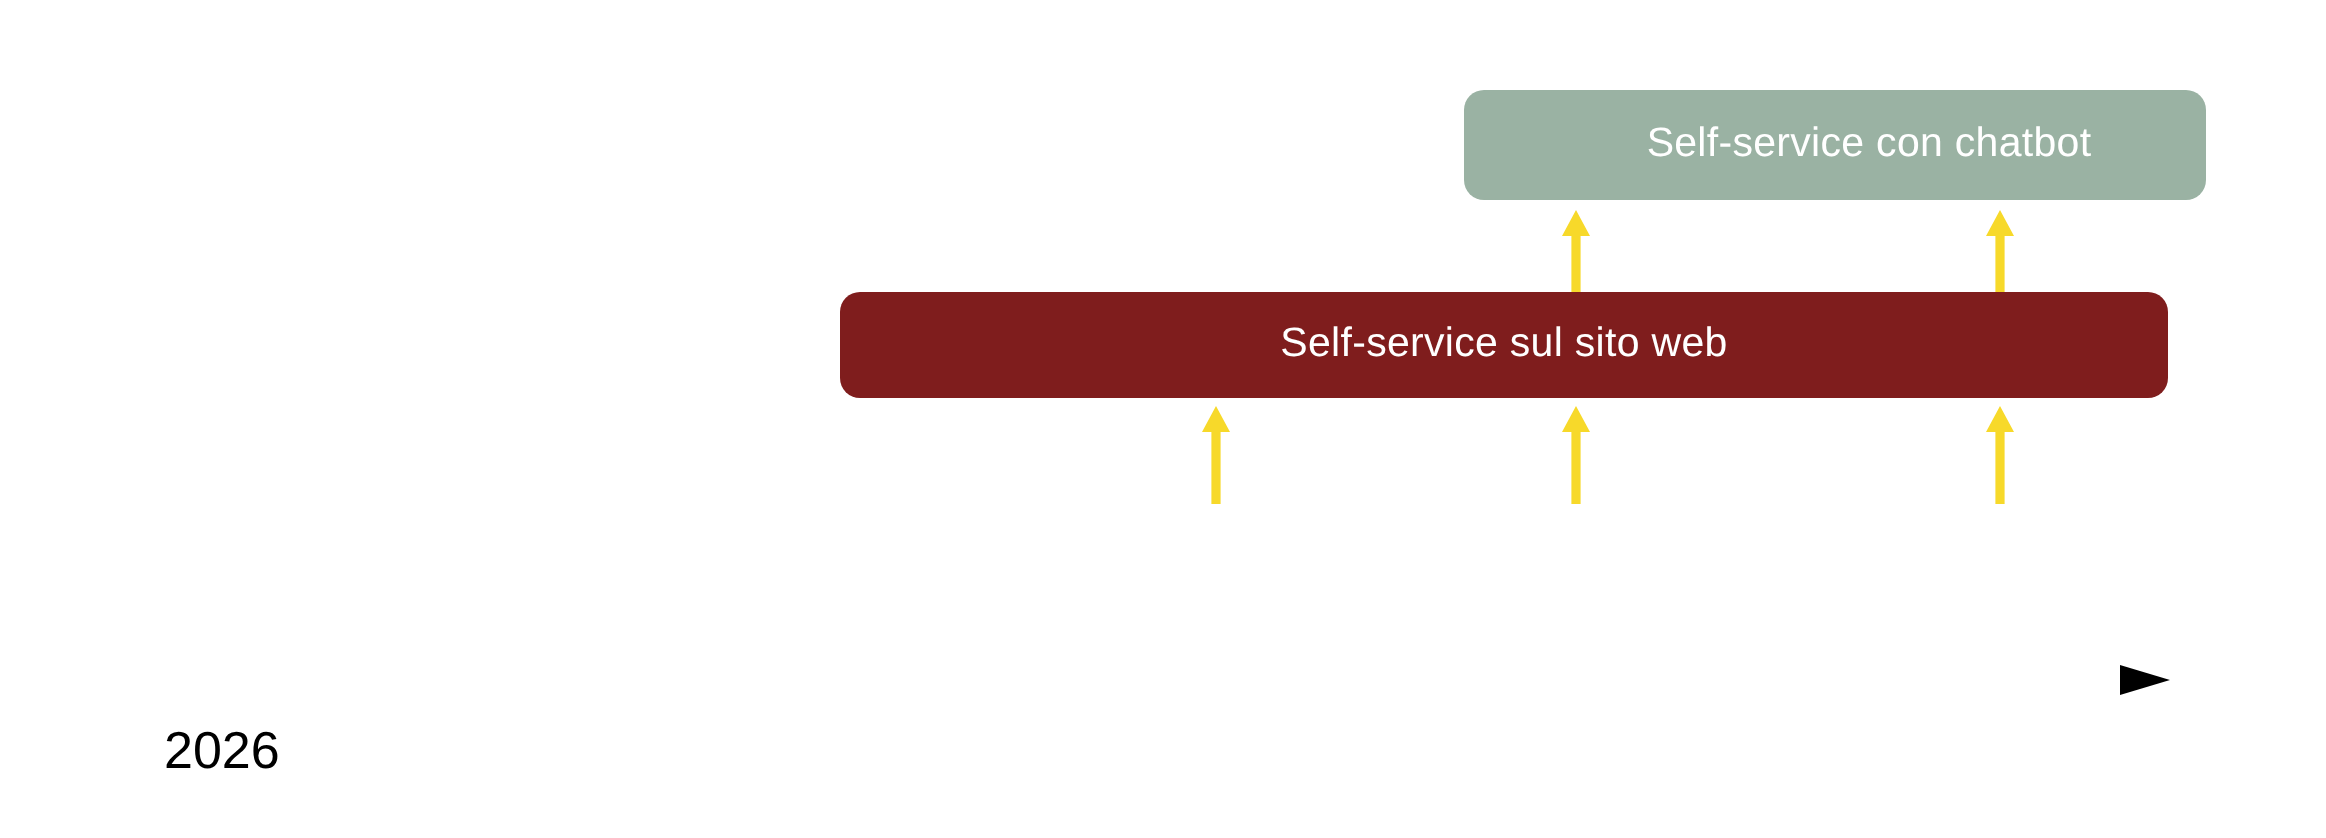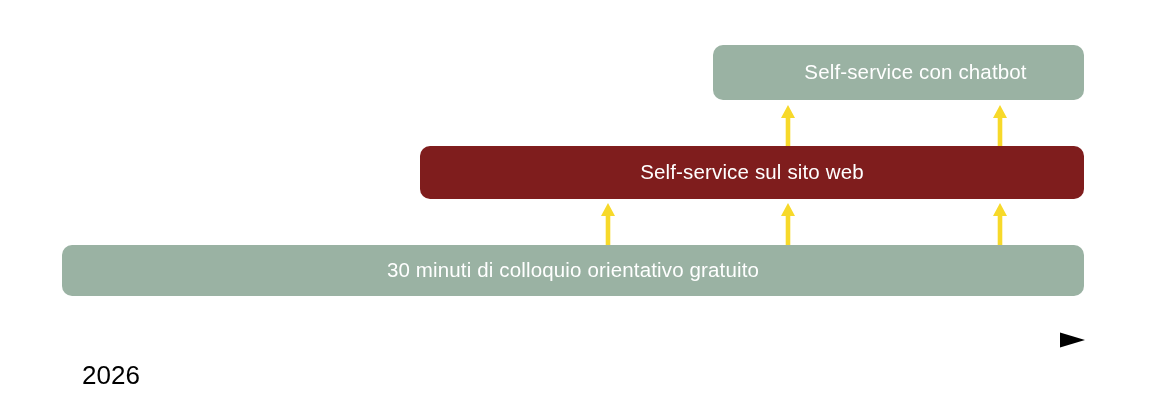--- a/index.html
+++ b/index.html
@@ -89,31 +89,28 @@
       <path d="M8 0 L15 13 L10.3 13 L10.3 49 L5.7 49 L5.7 13 L1 13 Z" fill="#f7d92a"></path>
     </svg>
   </div>
 
   <div class="arrow" style="left:992px; top:105px; width:16px; height:49px;">
     <svg width="16" height="49" viewBox="0 0 16 49" aria-hidden="true">
       <path d="M8 0 L15 13 L10.3 13 L10.3 49 L5.7 49 L5.7 13 L1 13 Z" fill="#f7d92a"></path>
     </svg>
   </div>
 
-  <div class="bar" style="left:713px; top:45px; width:371px; height:55px; background:#9ab2a3;padding-left:34px;">
+  <div class="bar" style="left:732px; top:45px; width:371px; height:55px; background:#9ab2a3;padding-left:34px;">
     <span class="bar-label">Self-service con chatbot</span>
   </div>
 
   <div class="bar" style="left:420px; top:146px; width:664px; height:53px; background:#7f1d1d;">
     <span class="bar-label">Self-service sul sito web</span>
   </div>
 
-  <div class="bar" style="left:62px; top:245px; width:1022px; height:51px; background:#9ab2a3;">
-    <span class="bar-label">30 minuti di colloquio orientativo gratuito</span>
-  </div>
 
   <div class="axis" style="left:62px; top:330px; width:1025px; height:20px;">
     <svg width="1025" height="20" viewBox="0 0 1025 20" aria-hidden="true">
       <defs>
         <linearGradient id="axisGrad" x1="0" y1="0" x2="1" y2="0">
           <stop offset="0%" stop-color="#9a9a9a"></stop>
           <stop offset="14%" stop-color="#4f4f4f"></stop>
           <stop offset="45%" stop-color="#141414"></stop>
           <stop offset="100%" stop-color="#000000"></stop>
         </linearGradient>

